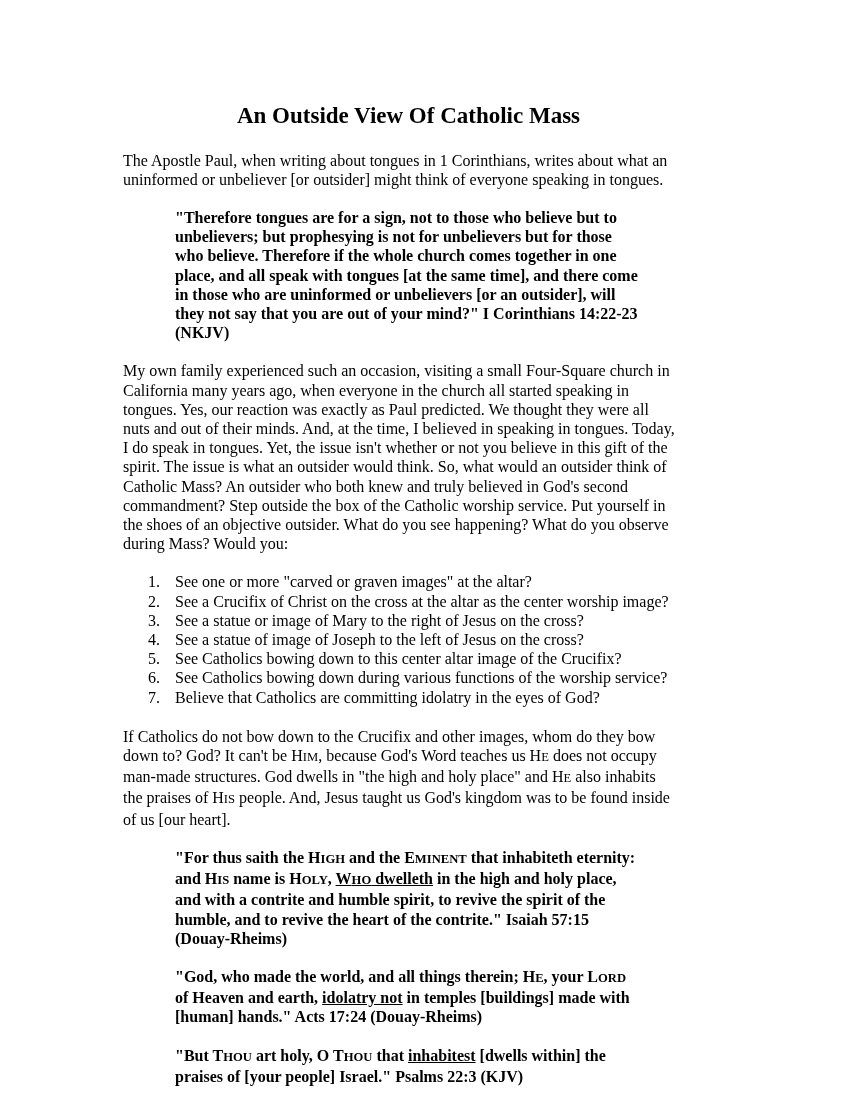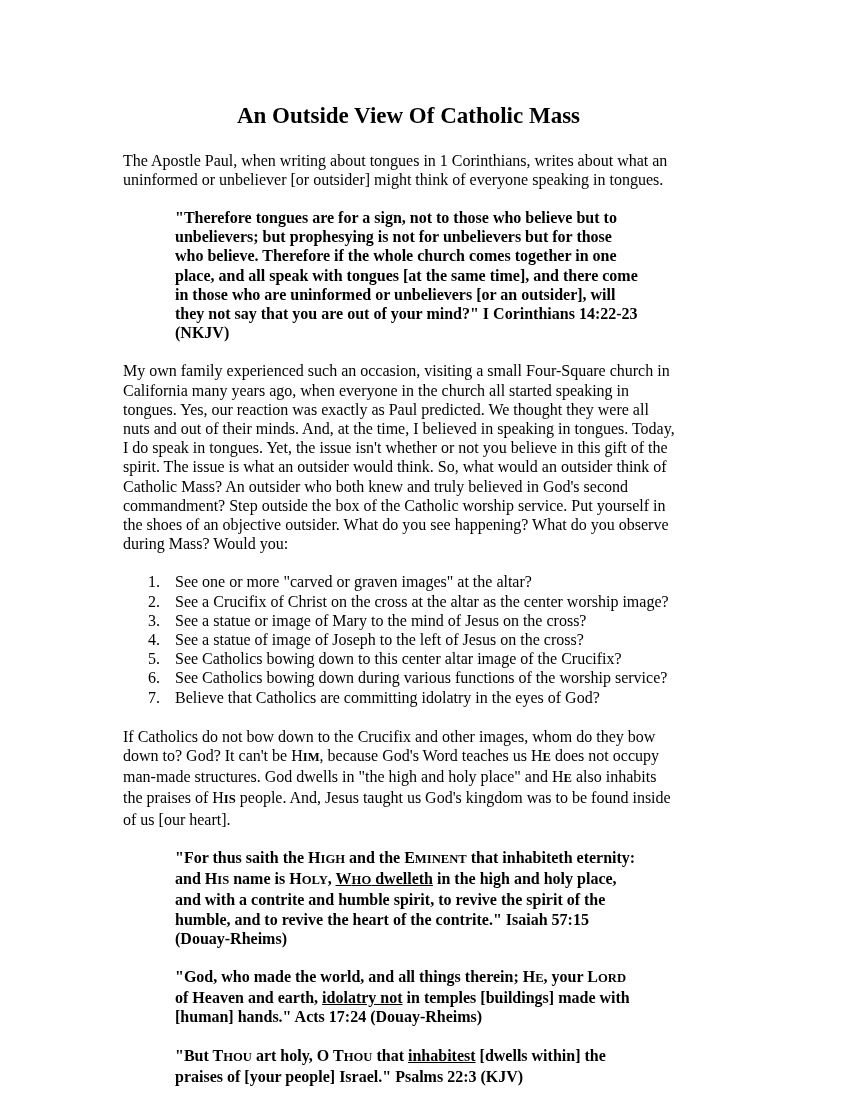--- a/index.html
+++ b/index.html
@@ -45,21 +45,21 @@
   ol.obs-list li {
     counter-increment: item;
     position: relative;
     padding-left: 52px;
   }
   ol.obs-list li::before {
     content: counter(item) ".";
     position: absolute;
     left: 25px;
   }
-  .sc { font-size: 0.79em; font-weight: bold; }
+  .sc { font-size: 0.79em; }
   .u { text-decoration: underline; }
   .footer {
     position: absolute;
     left: 123px; right: 123px;
     top: 1014px;
     display: flex;
     justify-content: space-between;
     font-style: italic;
     font-size: 15px;
   }
@@ -72,21 +72,21 @@
 
   <p class="body">The Apostle Paul, when writing about tongues in 1 Corinthians, writes about what an uninformed or unbeliever [or outsider] might think of everyone speaking in tongues.</p>
 
   <blockquote class="quote">"Therefore tongues are for a sign, not to those who believe but to unbelievers; but prophesying is not for unbelievers but for those who believe. Therefore if the whole church comes together in one place, and all speak with tongues [at the same time], and there come in those who are uninformed or unbelievers [or an outsider], will they not say that you are out of your mind?" I Corinthians 14:22-23 (NKJV)</blockquote>
 
   <p class="body">My own family experienced such an occasion, visiting a small Four-Square church in California many years ago, when everyone in the church all started speaking in tongues. Yes, our reaction was exactly as Paul predicted. We thought they were all nuts and out of their minds. And, at the time, I believed in speaking in tongues. Today, I do speak in tongues. Yet, the issue isn't whether or not you believe in this gift of the spirit. The issue is what an outsider would think. So, what would an outsider think of Catholic Mass? An outsider who both knew and truly believed in God's second commandment? Step outside the box of the Catholic worship service. Put yourself in the shoes of an objective outsider. What do you see happening? What do you observe during Mass? Would you:</p>
 
   <ol class="obs-list">
       <li>See one or more "carved or graven images" at the altar?</li>
       <li>See a Crucifix of Christ on the cross at the altar as the center worship image?</li>
-      <li>See a statue or image of Mary to the mind of Jesus on the cross?</li>
+      <li>See a statue or image of Mary to the right of Jesus on the cross?</li>
       <li>See a statue of image of Joseph to the left of Jesus on the cross?</li>
       <li>See Catholics bowing down to this center altar image of the Crucifix?</li>
       <li>See Catholics bowing down during various functions of the worship service?</li>
       <li>Believe that Catholics are committing idolatry in the eyes of God?</li>
     </ol>
 
   <p class="body"><span>If Catholics do not bow down to the Crucifix and other images, whom do they bow down to? God? It can't be H</span><span class="sc">IM</span><span>, because God's Word teaches us H</span><span class="sc">E</span><span> does not occupy man-made structures. God dwells in "the high and holy place" and H</span><span class="sc">E</span><span> also inhabits the praises of H</span><span class="sc">IS</span><span> people. And, Jesus taught us God's kingdom was to be found inside of us [our heart].</span></p>
 
   <blockquote class="quote"><span>"For thus saith the H</span><span class="sc">IGH</span><span> and the E</span><span class="sc">MINENT</span><span> that inhabiteth eternity: and H</span><span class="sc">IS</span><span> name is H</span><span class="sc">OLY</span><span>, </span><span class="u">W</span><span class="sc u">HO</span><span class="u"> dwelleth</span><span> in the high and holy place, and with a contrite and humble spirit, to revive the spirit of the humble, and to revive the heart of the contrite." Isaiah 57:15 (Douay-Rheims)</span></blockquote>
 

